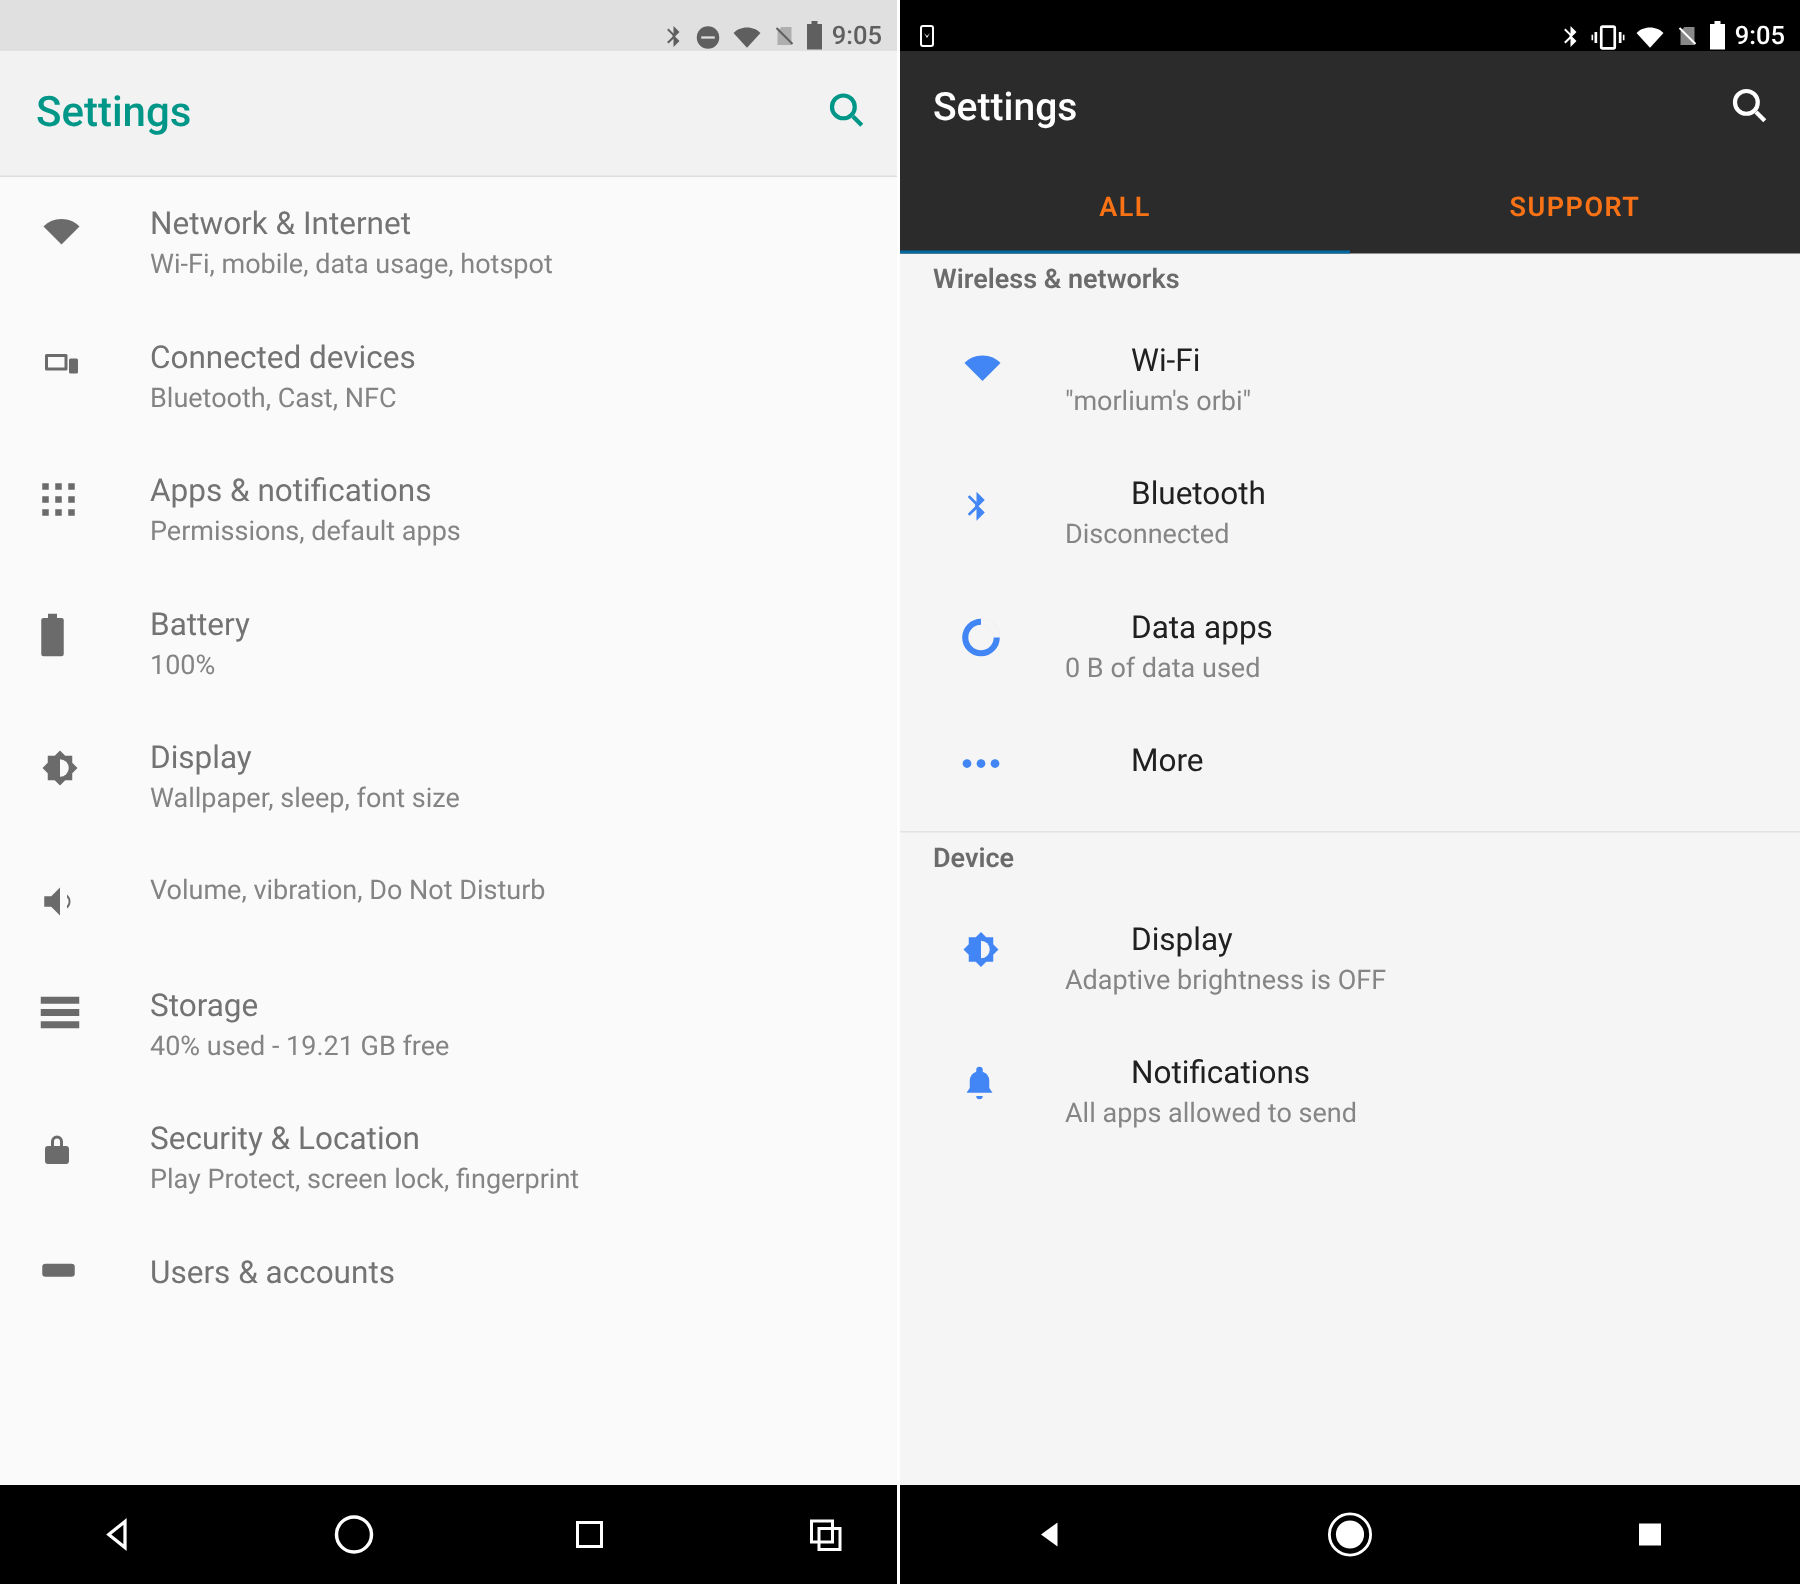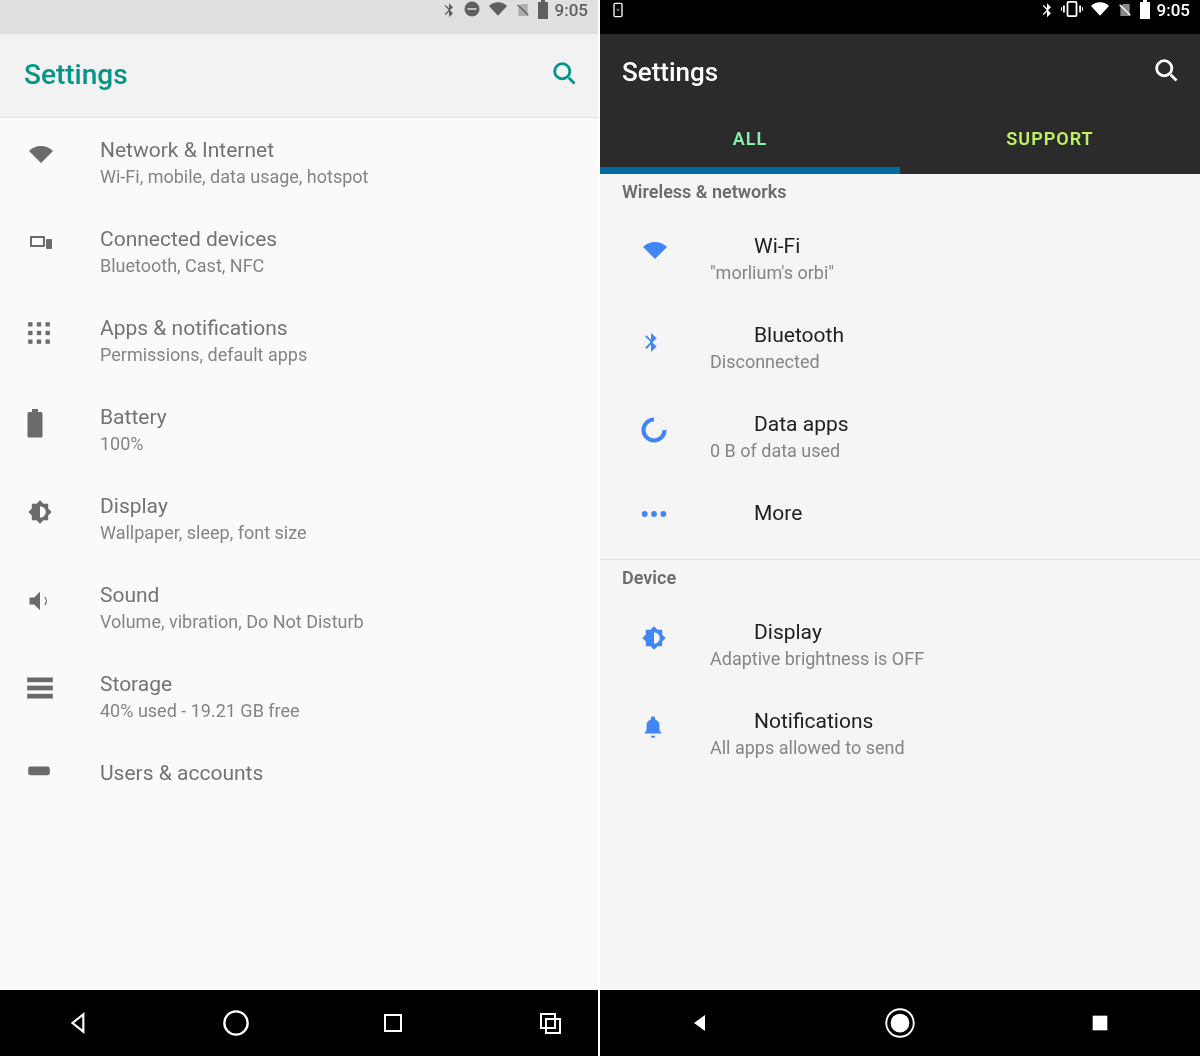--- a/index.html
+++ b/index.html
@@ -20,21 +20,21 @@
     overflow: hidden;
   }
   .phone-left { border-right: 2px solid #fff; background: #f2f2f2; }
   .phone-right { background: #f5f5f5; }
 
   
   .status-bar {
     height: 34px;
     display: flex;
     justify-content: flex-end;
-    align-items: flex-start;
+    align-items: flex-end;
     padding: 0 10px;
     gap: 6px;
     font-size: 17px;
     font-weight: 500;
   }
   .status-light { background: #e0e0e0; color: #5f5f5f; }
   .status-dark  { background: #000; color: #fff; }
   .status-dark .leftstat { margin-right: auto; }
   .status-icon { display: inline-flex; align-items: center; }
   .status-icon svg { display: block; }
@@ -66,25 +66,25 @@
   }
   .header-dark .title { font-size: 26px; font-weight: 500; color: #fff; }
   .tabs { display: flex; }
   .tab {
     flex: 1;
     text-align: center;
     padding: 18px 0;
     font-size: 18px;
     font-weight: 600;
     letter-spacing: 1px;
-    color: #bef264;
+    color: #f97316;
   }
   .tab.active {
-    color: #86efac;
-    border-bottom: 7px solid #0369a1;
+    color: #f97316;
+    border-bottom: 2px solid #0369a1;
   }
 
   
   .content { flex: 1; overflow: hidden; }
   .content-left { background: #fafafa; }
   .row {
     display: flex;
     align-items: flex-start;
     padding: 20px 20px 20px 20px;
   }
@@ -270,41 +270,54 @@
     <div class="row">
       <div class="iconcol">
           <span>
         <svg width="28" height="28" viewBox="0 0 24 24">
               <path class="gray-icon" d="M3 9v6h4l5 5V4L7 9H3z"></path>
               <path class="gray-icon" d="M16 8a5 5 0 010 8v-1.7a3.3 3.3 0 000-4.6V8z"></path>
             </svg>
       </span>
         </div>
       <div class="txtcol">
-        <div class="rtitle">Sound</div>
         <div class="rsub">Volume, vibration, Do Not Disturb</div>
       </div>
     </div>
 
     <div class="row">
       <div class="iconcol">
           <span>
         <svg width="28" height="24" viewBox="0 0 24 20">
           <rect class="gray-icon" x="1" y="1" width="22" height="4"></rect>
           <rect class="gray-icon" x="1" y="8" width="22" height="4"></rect>
           <rect class="gray-icon" x="1" y="15" width="22" height="4"></rect>
         </svg>
       </span>
         </div>
       <div class="txtcol">
         <div class="rtitle">Storage</div>
         <div class="rsub">40% used - 19.21 GB free</div>
       </div>
     </div>
 
+    <div class="row">
+      <div class="iconcol">
+          <span>
+        <svg width="24" height="28" viewBox="0 0 24 24">
+              <rect class="gray-icon" x="4" y="10" width="16" height="12" rx="2"></rect>
+              <path class="gray-icon" d="M8 10V7a4 4 0 018 0v3h-2V7a2 2 0 00-4 0v3H8z"></path>
+            </svg>
+      </span>
+        </div>
+      <div class="txtcol">
+        <div class="rtitle">Security &amp; Location</div>
+        <div class="rsub">Play Protect, screen lock, fingerprint</div>
+      </div>
+    </div>
 
     <div class="row">
       <div class="iconcol">
           <span>
         <svg width="26" height="14" viewBox="0 0 24 12">
               <rect class="gray-icon" x="2" y="0" width="20" height="8" rx="2"></rect>
             </svg>
       </span>
         </div>
       <div class="txtcol">

